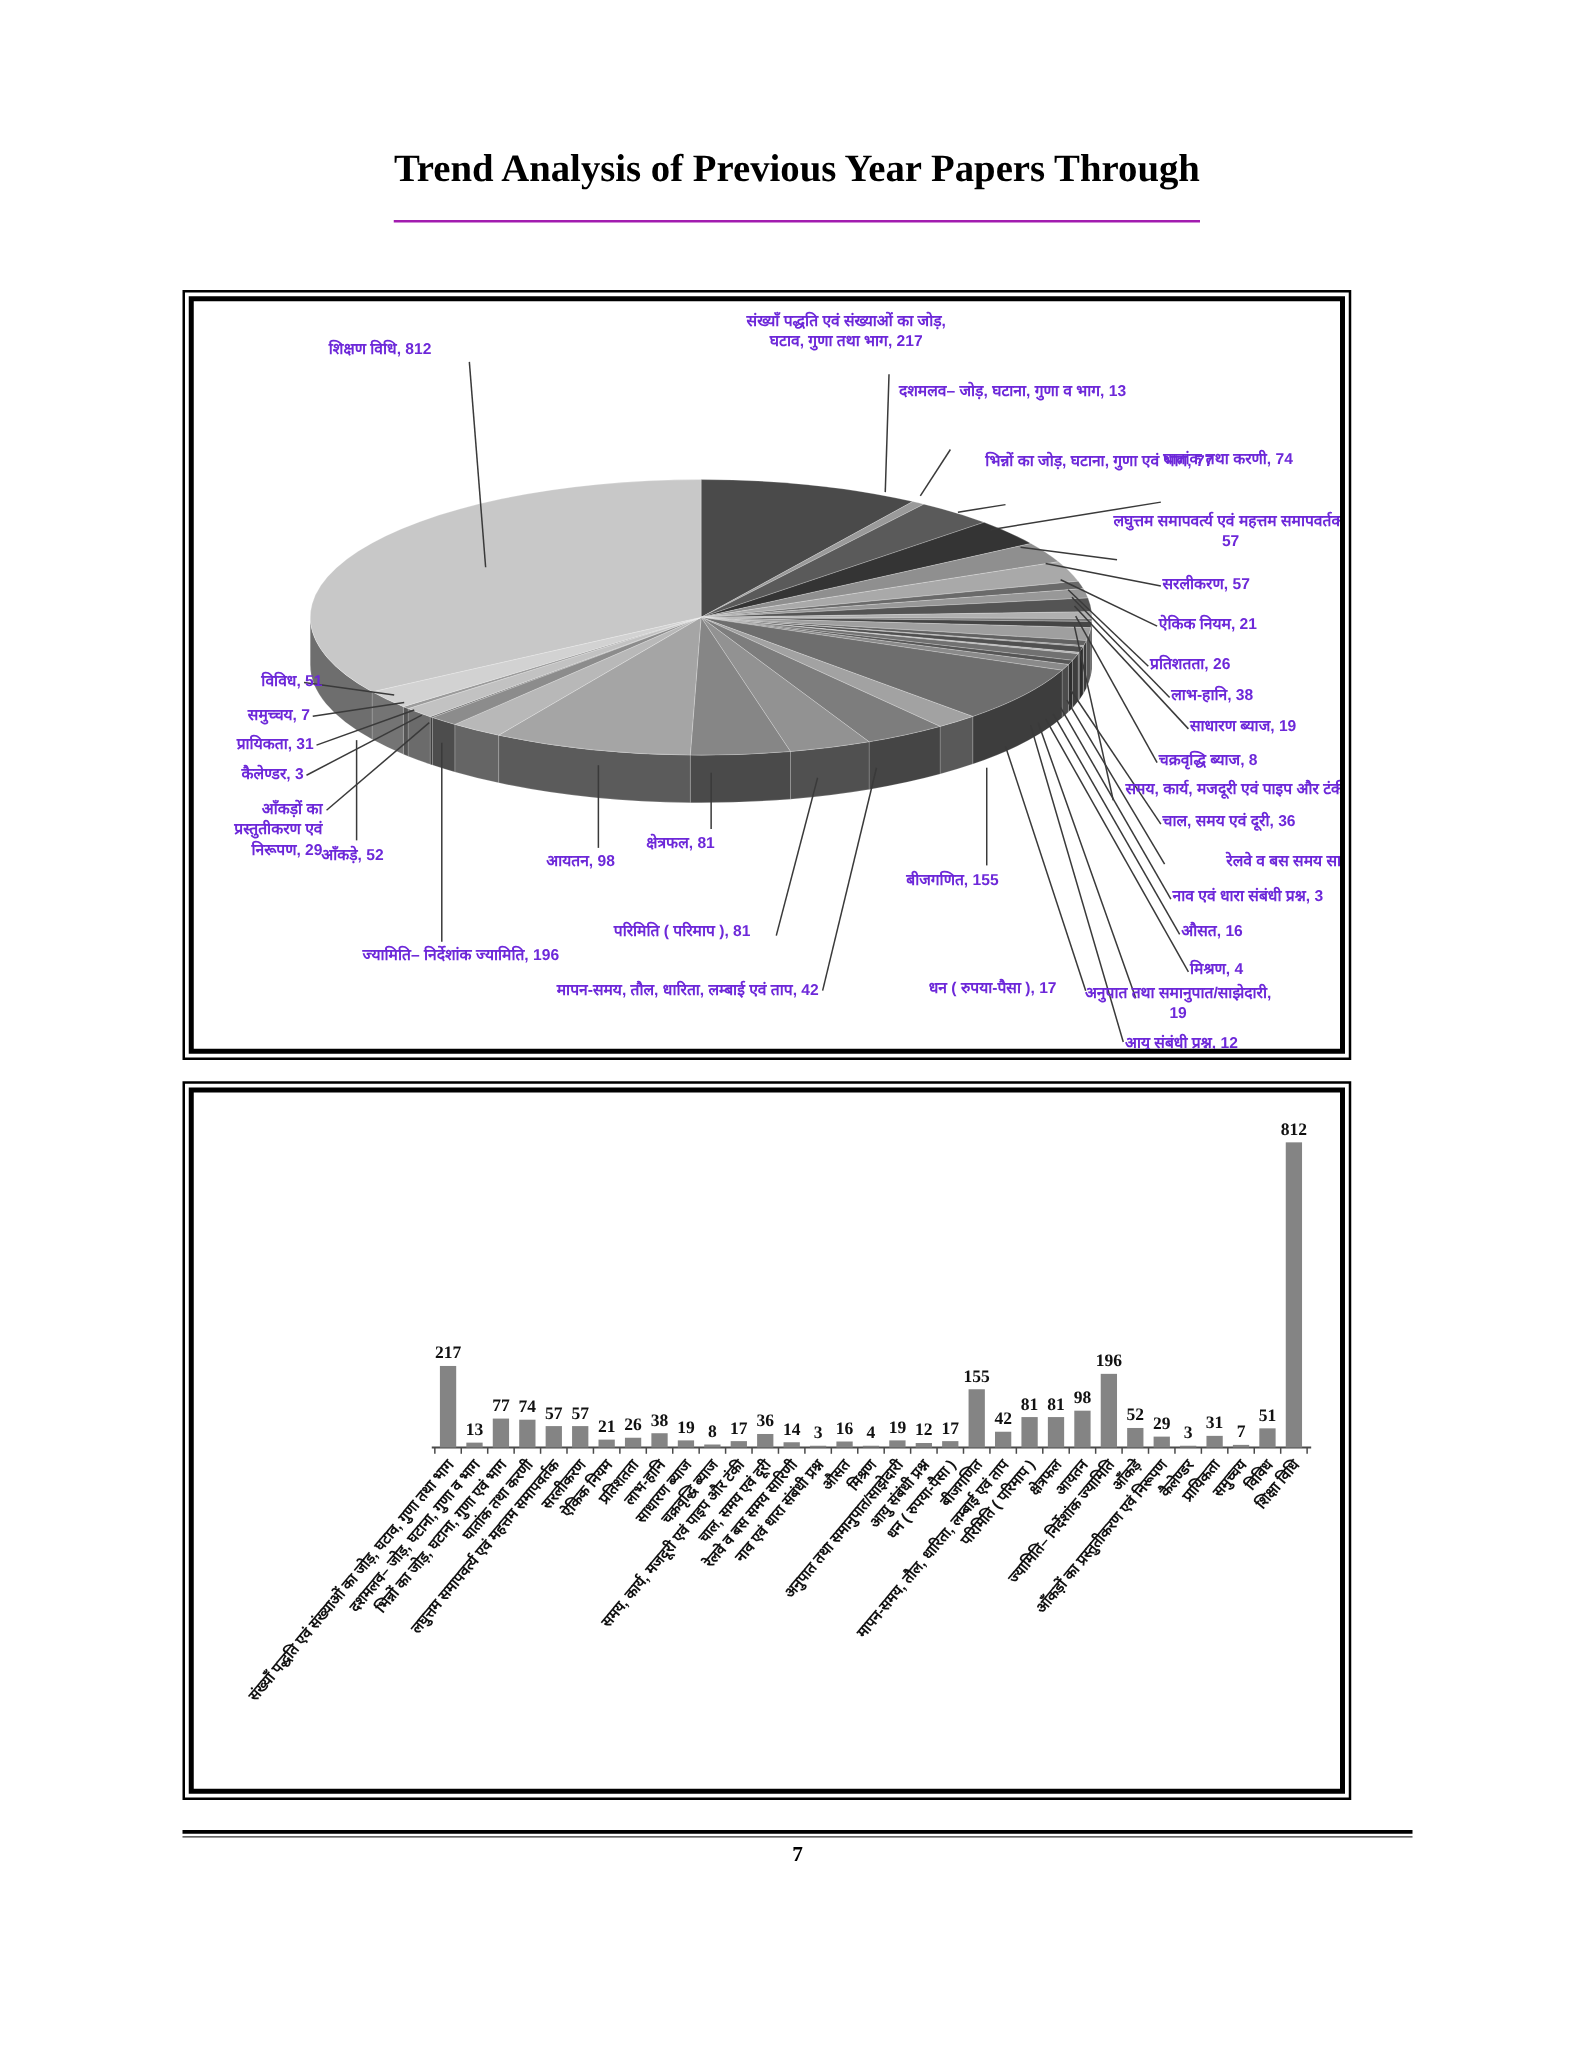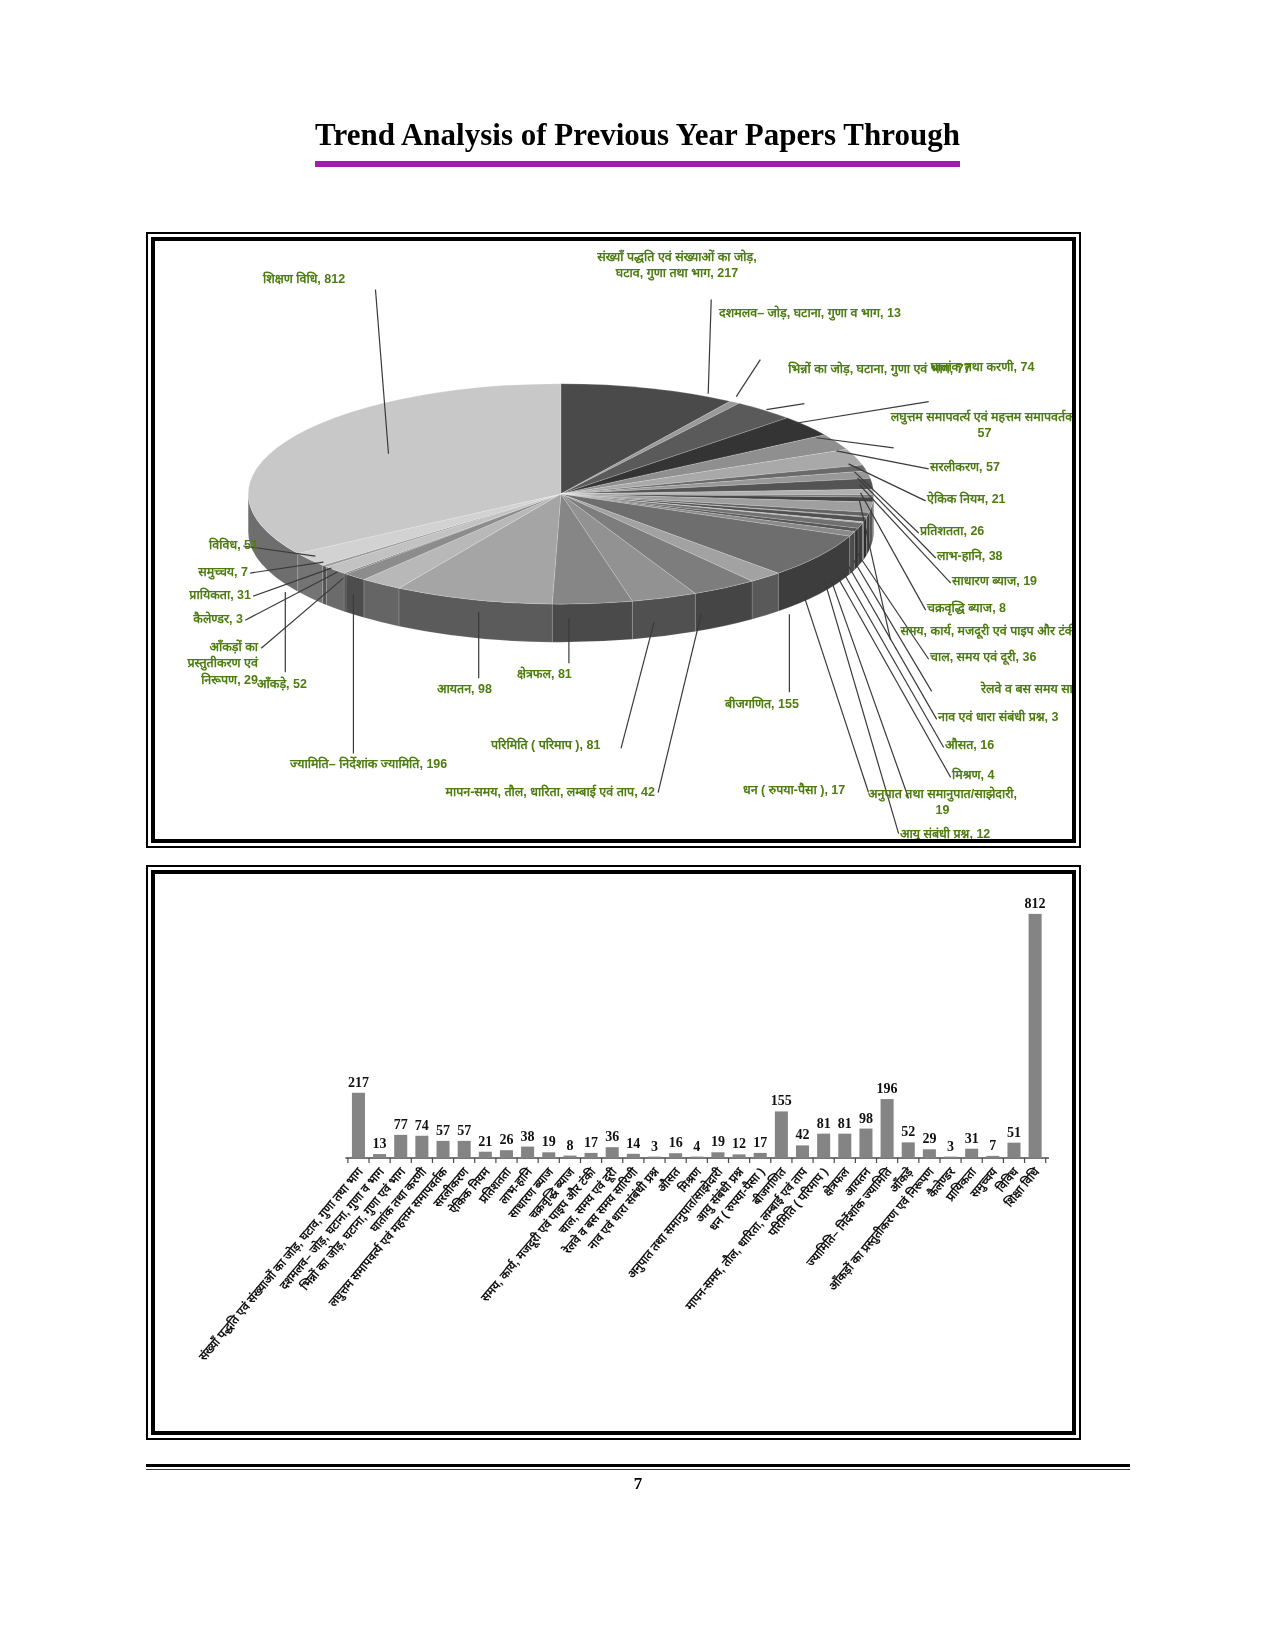--- a/index.html
+++ b/index.html
@@ -1,26 +1,26 @@
 <!DOCTYPE html>
 <html><head>
 <meta charset="utf-8">
 <style>
   html,body{margin:0;padding:0;background:#e8e8e8;}
   .page{position:relative;width:1275px;height:1650px;background:#ffffff;margin:0 auto;overflow:hidden;
         font-family:"Liberation Sans",sans-serif;color:#000;}
   .title{position:absolute;top:112px;left:0;width:100%;text-align:center;
          font-family:"Liberation Serif",serif;font-weight:bold;font-size:31px;line-height:1.5;}
-  .title .tl{display:inline-block;border-bottom:6px solid #a21caf;padding-bottom:2px;text-align:right;}
+  .title .tl{display:inline-block;border-bottom:2px solid #a21caf;padding-bottom:17px;text-align:right;}
   .frame{position:absolute;border:2px solid #000;padding:3px;background:#fff;}
   .frame-inner{position:relative;border:4px solid #000;width:100%;height:100%;box-sizing:border-box;overflow:hidden;}
   #pie-frame{left:146px;top:232px;width:925px;height:606px;}
   #bar-frame{left:146px;top:865px;width:925px;height:565px;}
   .chart-layer{position:absolute;left:0;top:0;width:100%;height:100%;}
-  .pie-label{position:absolute;font-size:12.5px;font-weight:bold;line-height:1.3;white-space:nowrap;color:#4d7c0f;}
+  .pie-label{position:absolute;font-size:12.5px;font-weight:bold;line-height:1.3;white-space:nowrap;color:#6d28d9;}
   .pie-label.wrap{white-space:normal;}
   .footer-rule{position:absolute;left:146px;width:984px;height:0;border-top:3px solid #000;}
   .footer-rule2{position:absolute;left:146px;width:984px;height:0;border-top:1px solid #333;}
   .page-number{position:absolute;left:146px;width:984px;text-align:center;
                font-family:"Liberation Serif",serif;font-weight:bold;font-size:17px;}
 </style>
 </head>
 <body>
 
 <div class="page">

